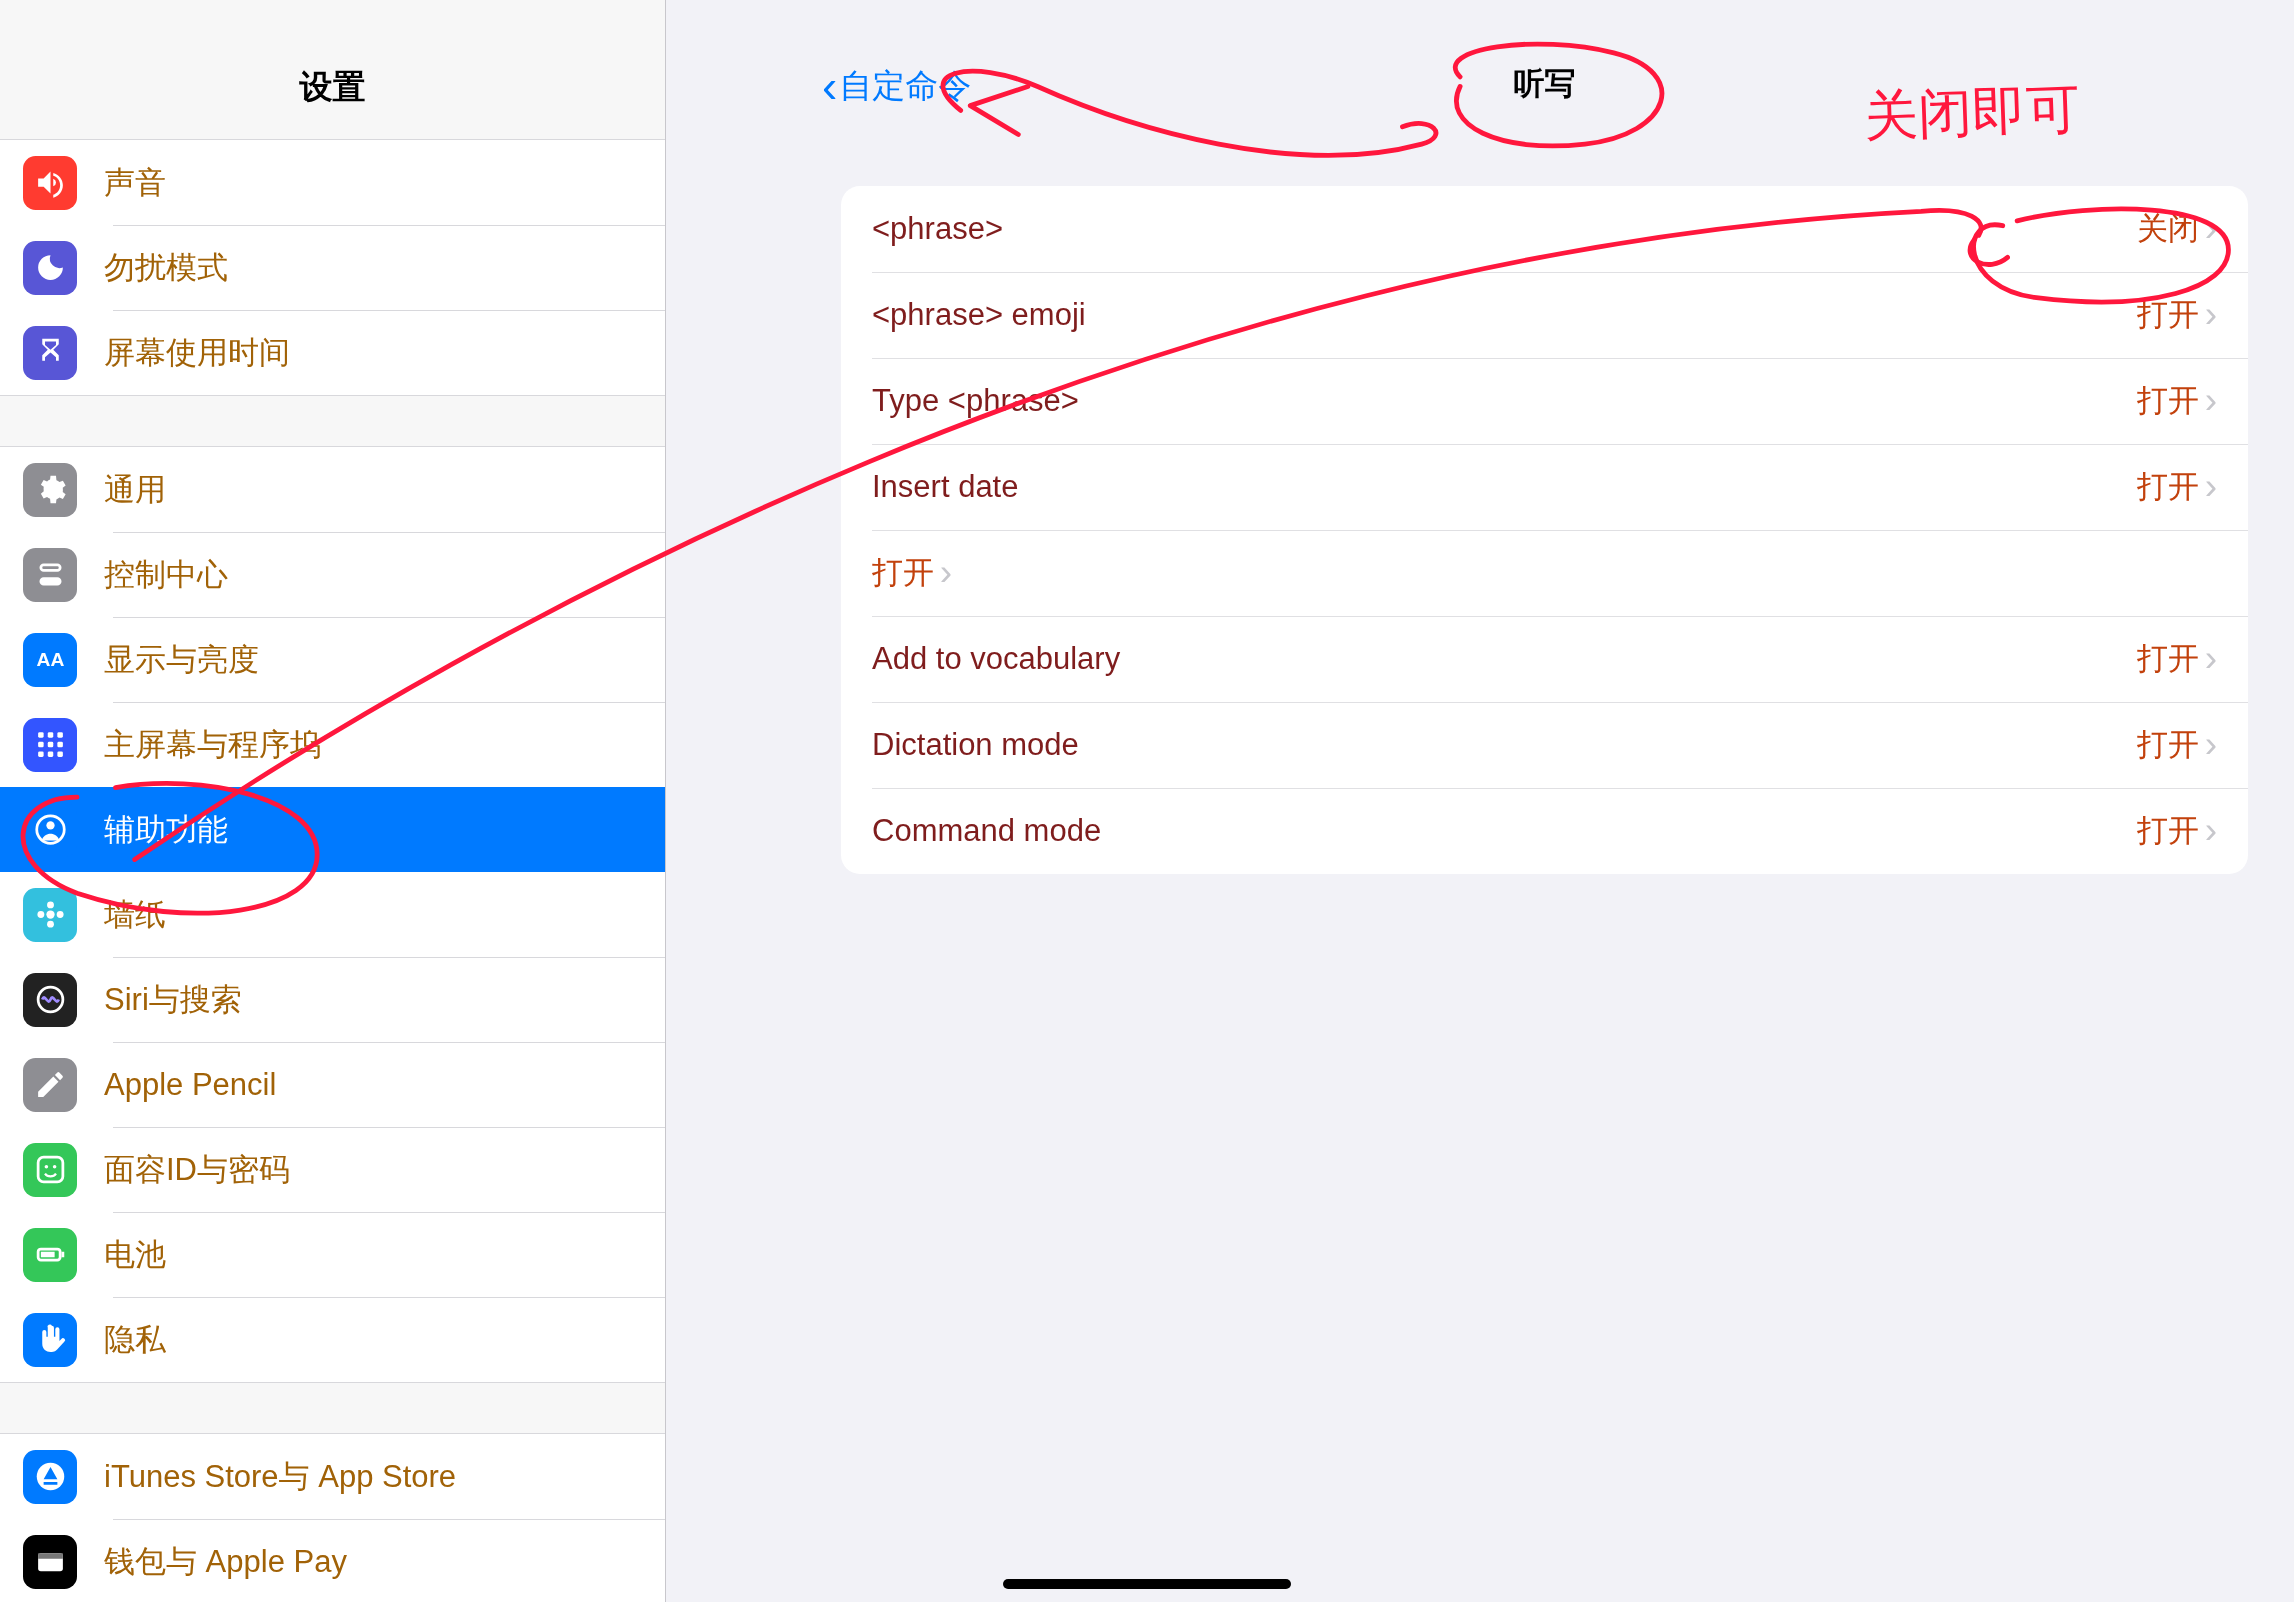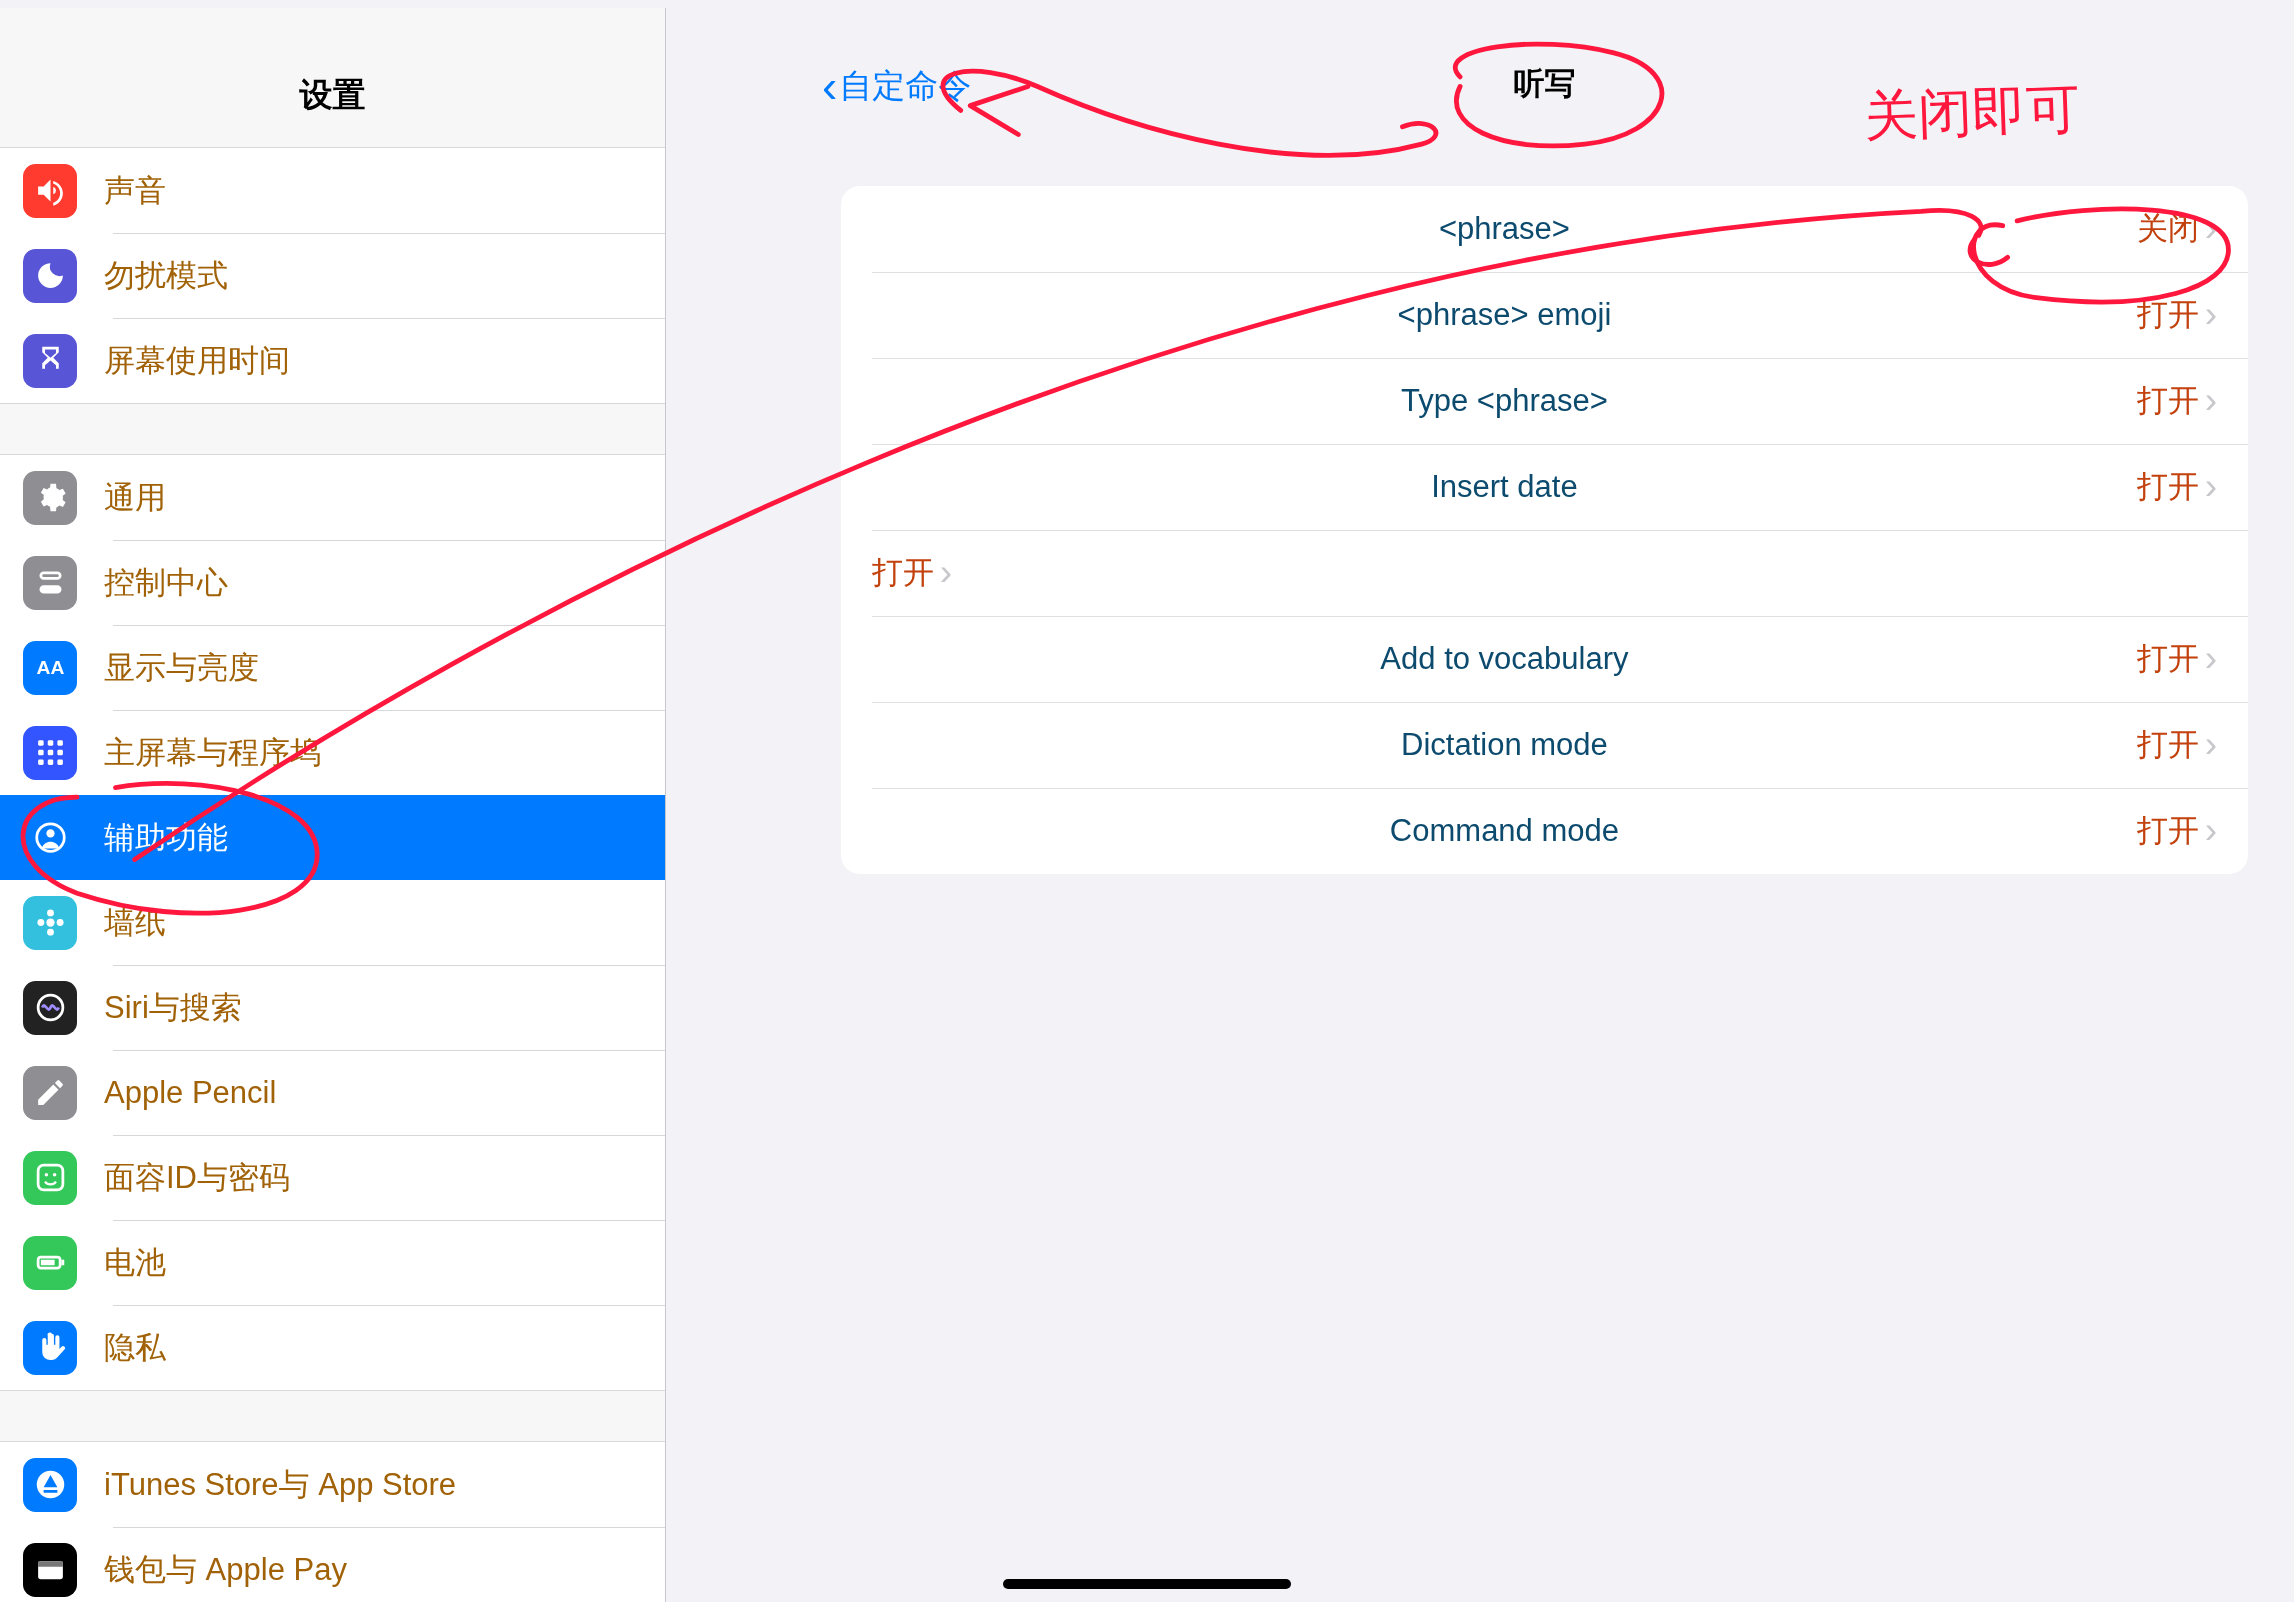--- a/index.html
+++ b/index.html
@@ -7,42 +7,42 @@
   
   .status-bar { position:absolute; top:0; left:0; right:0; height:42px; display:flex; justify-content:space-between; align-items:center; padding:0 23px; font-size:25px; font-weight:500; color:#000; }
   .status-left { display:flex; gap:15.4px; }
   .status-right { display:flex; align-items:center; gap:9.6px; }
   .mic-badge { width:35px; height:35px; border-radius:50%; background:#007aff; display:flex; align-items:center; justify-content:center; }
   .battery { width:48px; height:23px; border:2.9px solid #000; border-radius:5.8px; position:relative; display:flex; align-items:center; padding:1.9px; }
   .battery::after { content:""; position:absolute; right:-6.7px; top:5.8px; width:3.8px; height:9.6px; background:#000; border-radius:0 1.9px 1.9px 0; }
   .battery-fill { background:#000; height:100%; border-radius:2.9px; }
 
   
-  .sidebar { position:absolute; top:8px; left:0; width:666px; bottom:0; background:#f7f7f7; border-right:1px solid #c8c7cc; }
+  .sidebar { position:absolute; top:0; left:0; width:666px; bottom:0; background:#f7f7f7; border-right:1px solid #c8c7cc; }
   .sidebar .title { text-align:center; font-size:33px; font-weight:600; margin-top:65px; margin-bottom:29px; }
   .menu-group { background:#fff; border-top:1px solid #d8d8dc; border-bottom:1px solid #d8d8dc; margin-bottom:50px; }
   .menu-item { display:flex; align-items:center; height:85px; padding-left:23px; position:relative; font-size:31px; color:#a16207; }
   .menu-item + .menu-item::before { content:""; position:absolute; left:113px; right:0; top:0; height:1px; background:#d8d8dc; }
   .menu-item.selected { background:#007aff; color:#fff; }
   .menu-item.selected + .menu-item::before { display:none; }
   .menu-item.selected::before { display:none; }
   .icon-box { width:54px; height:54px; border-radius:12.5px; display:flex; align-items:center; justify-content:center; margin-right:27px; flex-shrink:0; }
   .icon-box svg { width:33px; height:33px; }
 
   
   .detail { position:absolute; top:0; left:795px; right:0; bottom:0; background:#f2f2f7; }
   .detail-header { position:relative; height:125px; display:flex; align-items:center; justify-content:center; padding-top:42px; }
   .back-btn { position:absolute; left:27px; top:63px; display:flex; align-items:center; color:#007aff; font-size:33px; }
   .back-btn .chev { font-size:46px; font-weight:300; margin-right:1.9px; line-height:1; }
   .detail-title { font-size:31px; font-weight:600; }
 
   .card { margin:61px 46px 0 46px; background:#fff; border-radius:19px; overflow:hidden; }
   .card-row { display:flex; align-items:center; height:86px; padding:0 31px; font-size:31px; position:relative; }
   .card-row + .card-row::before { content:""; position:absolute; left:31px; right:0; top:0; height:1px; background:#e0e0e3; }
-  .card-row .label { flex:1; color:#0c4a6e;text-align:center; }
+  .card-row .label { flex:1; color:#7f1d1d; }
   .card-row .value { color:#c2410c; font-size:31px; margin-right:5.8px; }
   .card-row .chevr { color:#c7c7cc; font-size:37px; font-weight:300; }
 
   
   .home-indicator { position:absolute; bottom:13.4px; left:50%; transform:translateX(-50%); width:288px; height:9.6px; background:#000; border-radius:9.6px; }
 
   
   .annotations { position:absolute; inset:0; pointer-events:none; }
   .annotations svg { width:100%; height:100%; }
   .hand-text { position:absolute; color:#ff173d; font-size:54px; font-family:"STKaiti","Kaiti SC","KaiTi",serif; transform:rotate(-2deg); pointer-events:none; white-space:nowrap; }

